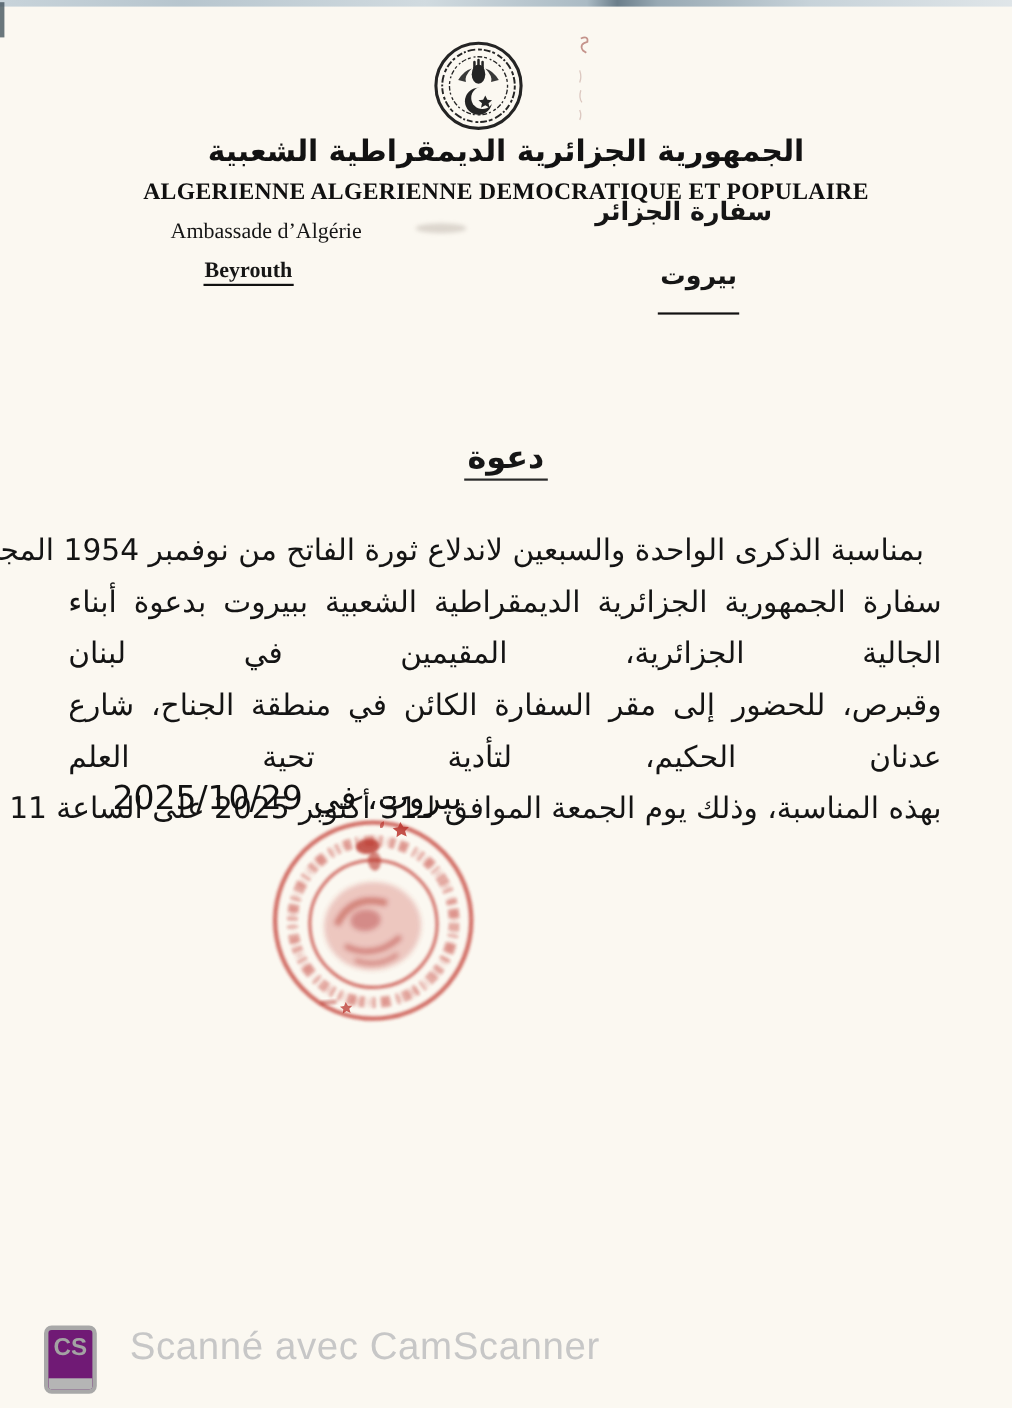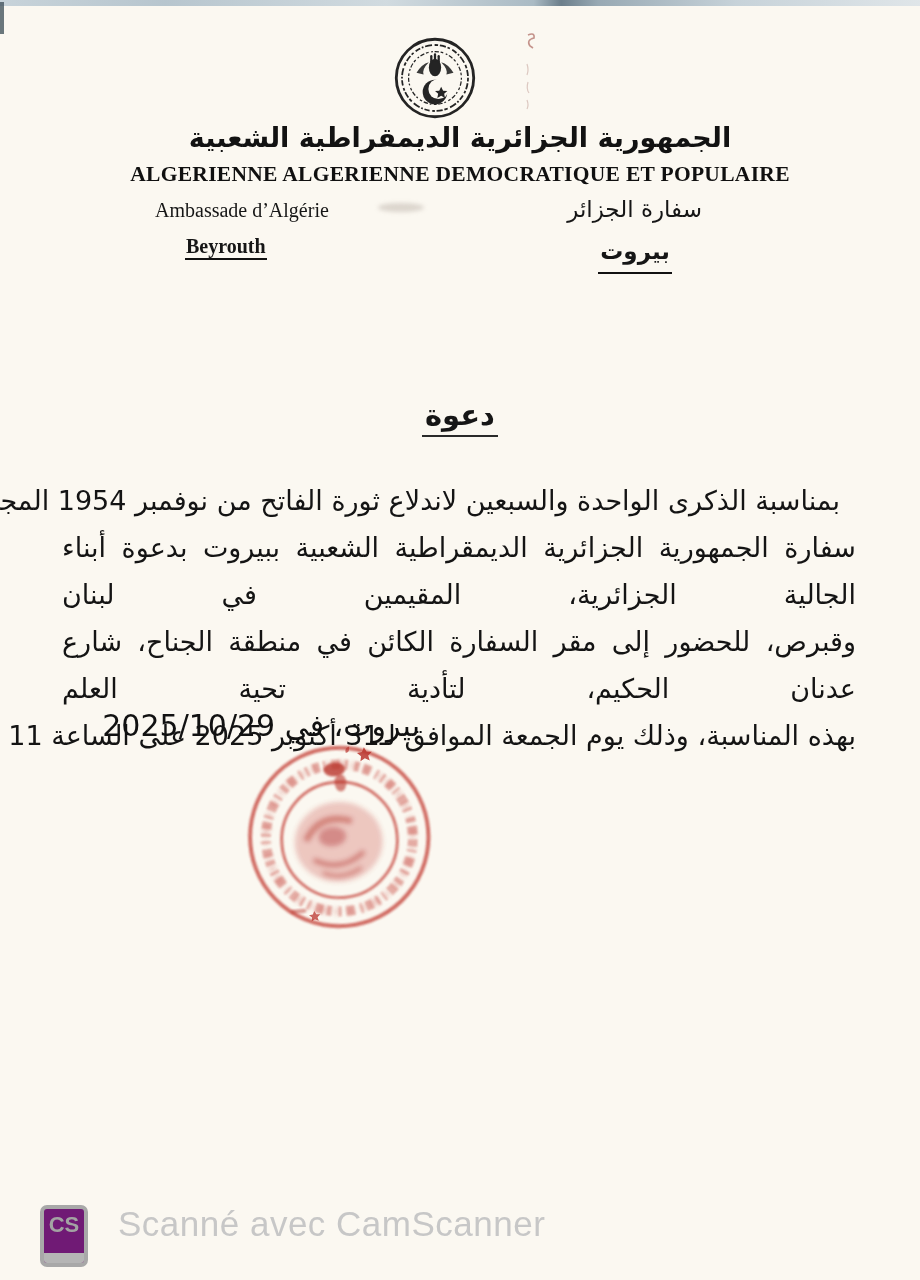--- a/index.html
+++ b/index.html
@@ -29,33 +29,33 @@
   .title-fr{
     position:absolute;left:0;right:0;top:162px;
     text-align:center;font-family:"Liberation Serif",serif;
     font-size:21.5px;font-weight:700;color:#101010;letter-spacing:.3px;
   }
   .embassy-fr{
     position:absolute;left:155px;top:199px;
     font-family:"Liberation Serif",serif;font-size:20px;font-weight:400;
   }
   .embassy-ar{
-    position:absolute;right:218px;top:196px;
-    font-size:23px;font-weight:400;direction:rtl;
+    position:absolute;right:218px;top:180px;
+    font-size:23px;font-weight:700;direction:rtl;
   }
   .city-fr{
     position:absolute;left:185px;top:235px;
     font-family:Liberation Serif, serif;font-size:20px;font-weight:700;
   }
   .city-fr span{border-bottom:2px solid #111;padding:0 1px 1px;}
   .city-ar{
     position:absolute;right:248px;top:238px;
     font-size:23px;font-weight:700;direction:rtl;
   }
-  .city-ar span{border-bottom:2px solid #111;padding:0 2px 8px;}
+  .city-ar span{border-bottom:2px solid #111;padding:0 2px 20px;}
   .invite-title{
     position:absolute;left:0;right:0;top:398px;text-align:center;
   }
   .invite-title span{
     font-size:29px;font-weight:700;direction:rtl;display:inline-block;
     border-bottom:2px solid #2a2a2a;padding:0 3px 3px;
   }
   .body-text{
     position:absolute;left:62px;right:64px;top:477px;
     direction:rtl;

